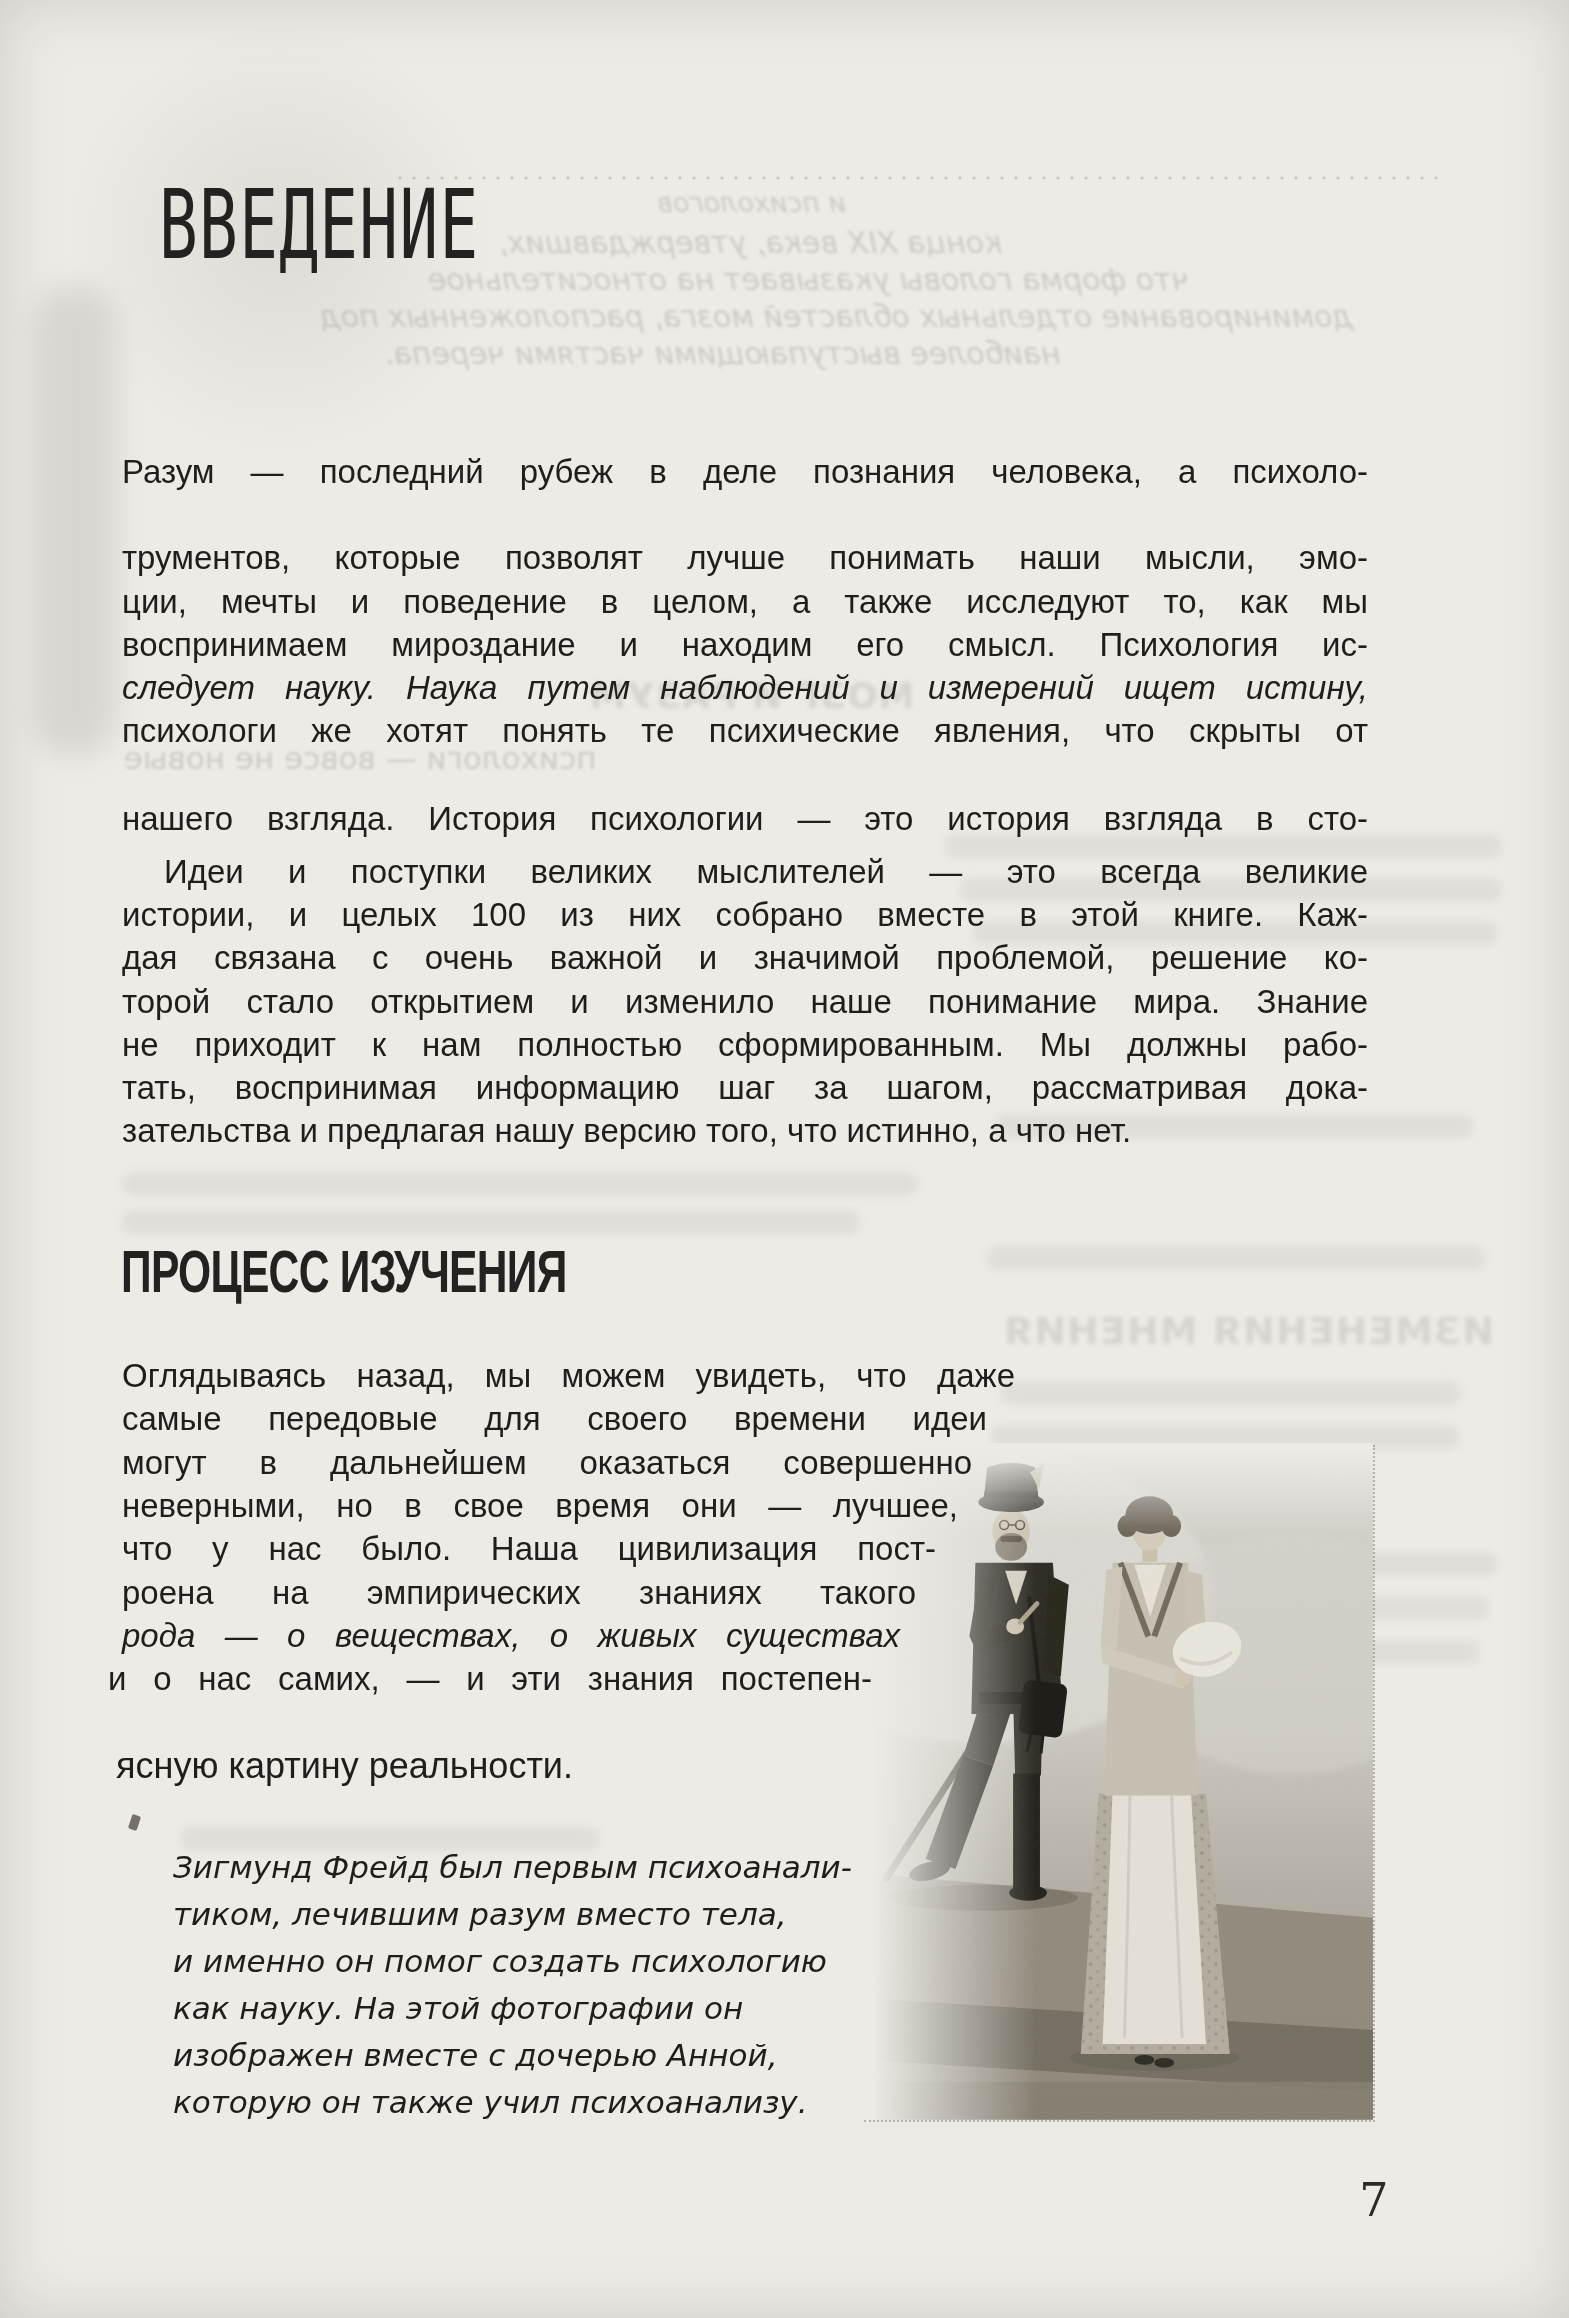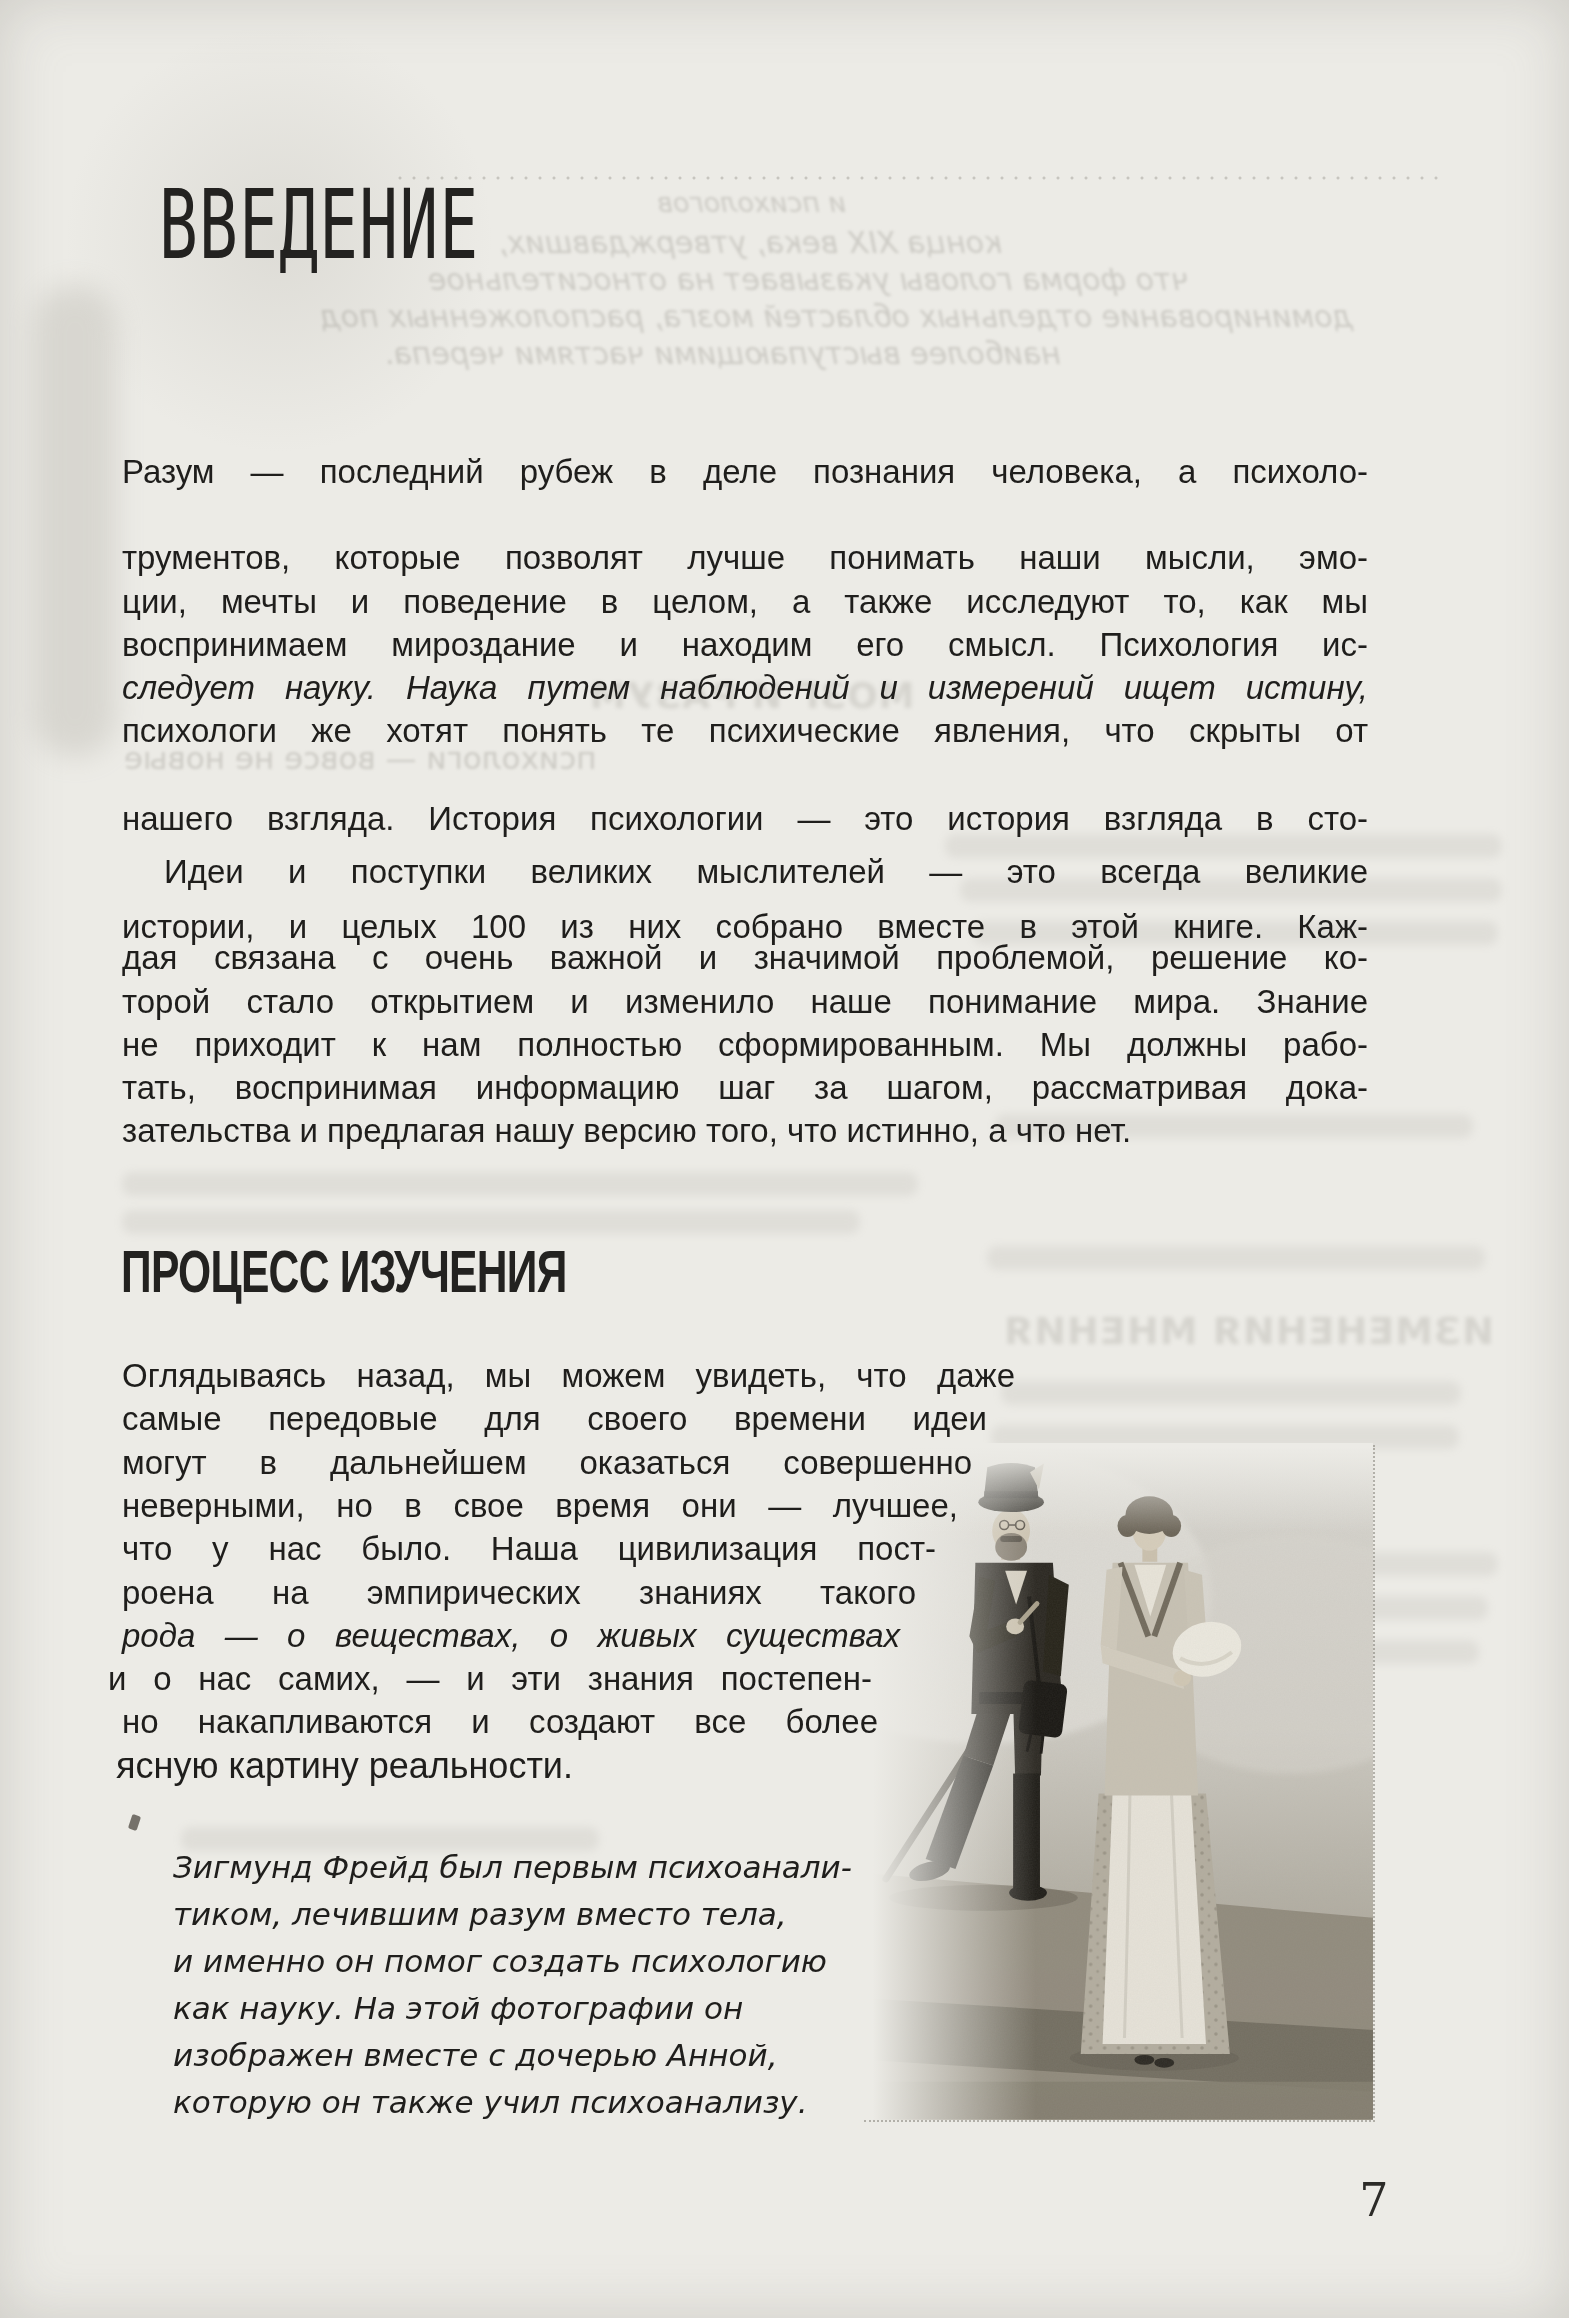--- a/index.html
+++ b/index.html
@@ -222,35 +222,34 @@
 
   <div id="text-layer">
       <div class="tline just" style="left: 122px; top: 450px; font-size: 33px; line-height: 43px; width: 1246px; text-align: justify; text-align-last: justify;">Разум — последний рубеж в деле познания человека, а психоло-</div>
       <div class="tline just" style="left: 122px; top: 536px; font-size: 33px; line-height: 43px; width: 1246px; text-align: justify; text-align-last: justify;">трументов, которые позволят лучше понимать наши мысли, эмо-</div>
       <div class="tline just" style="left: 122px; top: 580px; font-size: 33px; line-height: 43px; width: 1246px; text-align: justify; text-align-last: justify;">ции, мечты и поведение в целом, а также исследуют то, как мы</div>
       <div class="tline just" style="left: 122px; top: 623px; font-size: 33px; line-height: 43px; width: 1246px; text-align: justify; text-align-last: justify;">воспринимаем мироздание и находим его смысл. Психология ис-</div>
       <div class="tline just" style="left: 122px; top: 666px; font-size: 33px; line-height: 43px; width: 1246px; text-align: justify; text-align-last: justify; font-style: italic;">следует науку. Наука путем наблюдений и измерений ищет истину,</div>
       <div class="tline just" style="left: 122px; top: 709px; font-size: 33px; line-height: 43px; width: 1246px; text-align: justify; text-align-last: justify;">психологи же хотят понять те психические явления, что скрыты от</div>
       <div class="tline just" style="left: 122px; top: 753px; font-size: 33px; line-height: 43px; width: 1246px; text-align: justify; text-align-last: justify; margin-top: 44px;">нашего взгляда. История психологии — это история взгляда в сто-</div>
       <div class="tline just" style="left: 164px; top: 850px; font-size: 33px; line-height: 43px; width: 1204px; text-align: justify; text-align-last: justify;">Идеи и поступки великих мыслителей — это всегда великие</div>
-      <div class="tline just" style="left: 122px; top: 893px; font-size: 33px; line-height: 43px; width: 1246px; text-align: justify; text-align-last: justify; margin-top: 12px;">истории, и целых 100 из них собрано вместе в этой книге. Каж-</div>
+      <div class="tline just" style="left: 122px; top: 893px; font-size: 33px; line-height: 43px; width: 1246px; text-align: justify; text-align-last: justify;">истории, и целых 100 из них собрано вместе в этой книге. Каж-</div>
       <div class="tline just" style="left: 122px; top: 936px; font-size: 33px; line-height: 43px; width: 1246px; text-align: justify; text-align-last: justify;">дая связана с очень важной и значимой проблемой, решение ко-</div>
       <div class="tline just" style="left: 122px; top: 980px; font-size: 33px; line-height: 43px; width: 1246px; text-align: justify; text-align-last: justify;">торой стало открытием и изменило наше понимание мира. Знание</div>
       <div class="tline just" style="left: 122px; top: 1023px; font-size: 33px; line-height: 43px; width: 1246px; text-align: justify; text-align-last: justify;">не приходит к нам полностью сформированным. Мы должны рабо-</div>
       <div class="tline just" style="left: 122px; top: 1066px; font-size: 33px; line-height: 43px; width: 1246px; text-align: justify; text-align-last: justify;">тать, воспринимая информацию шаг за шагом, рассматривая дока-</div>
       <div class="tline" style="left: 122px; top: 1109px; font-size: 33px; line-height: 43px;">зательства и предлагая нашу версию того, что истинно, а что нет.</div>
       <div class="tline just" style="left: 122px; top: 1354px; font-size: 33px; line-height: 43px; width: 893px; text-align: justify; text-align-last: justify;">Оглядываясь назад, мы можем увидеть, что даже</div>
       <div class="tline just" style="left: 122px; top: 1397px; font-size: 33px; line-height: 43px; width: 865px; text-align: justify; text-align-last: justify;">самые передовые для своего времени идеи</div>
       <div class="tline just" style="left: 122px; top: 1441px; font-size: 33px; line-height: 43px; width: 850px; text-align: justify; text-align-last: justify;">могут в дальнейшем оказаться совершенно</div>
       <div class="tline just" style="left: 122px; top: 1484px; font-size: 33px; line-height: 43px; width: 836px; text-align: justify; text-align-last: justify;">неверными, но в свое время они — лучшее,</div>
       <div class="tline just" style="left: 122px; top: 1527px; font-size: 33px; line-height: 43px; width: 814px; text-align: justify; text-align-last: justify;">что у нас было. Наша цивилизация пост-</div>
       <div class="tline just" style="left: 122px; top: 1571px; font-size: 33px; line-height: 43px; width: 794px; text-align: justify; text-align-last: justify;">роена на эмпирических знаниях такого</div>
       <div class="tline just" style="left: 122px; top: 1614px; font-size: 33px; line-height: 43px; width: 778px; text-align: justify; text-align-last: justify; font-style: italic;">рода — о веществах, о живых существах</div>
       <div class="tline just" style="left: 108px; top: 1657px; font-size: 33px; line-height: 43px; width: 764px; text-align: justify; text-align-last: justify;">и о нас самих, — и эти знания постепен-</div>
-      <div class="tline just" style="left: 122px; top: 1700px; font-size: 33px; line-height: 43px; width: 756px; text-align: justify; text-align-last: justify;">но накапливаются и создают все более</div>
       <div class="tline" style="left: 116px; top: 1744px; font-size: 36px; line-height: 43px;">ясную картину реальности.</div>
       <div class="tline ital" style="left: 173px; top: 1844px; font-size: 31px; line-height: 47px;">Зигмунд Фрейд был первым психоанали-</div>
       <div class="tline ital" style="left: 173px; top: 1891px; font-size: 31px; line-height: 47px;">тиком, лечившим разум вместо тела,</div>
       <div class="tline ital" style="left: 173px; top: 1938px; font-size: 31px; line-height: 47px;">и именно он помог создать психологию</div>
       <div class="tline ital" style="left: 173px; top: 1985px; font-size: 31px; line-height: 47px;">как науку. На этой фотографии он</div>
       <div class="tline ital" style="left: 173px; top: 2032px; font-size: 31px; line-height: 47px;">изображен вместе с дочерью Анной,</div>
       <div class="tline ital" style="left: 173px; top: 2079px; font-size: 31px; line-height: 47px;">которую он также учил психоанализу.</div>
     </div>
 
   <div id="page-number">7</div>

